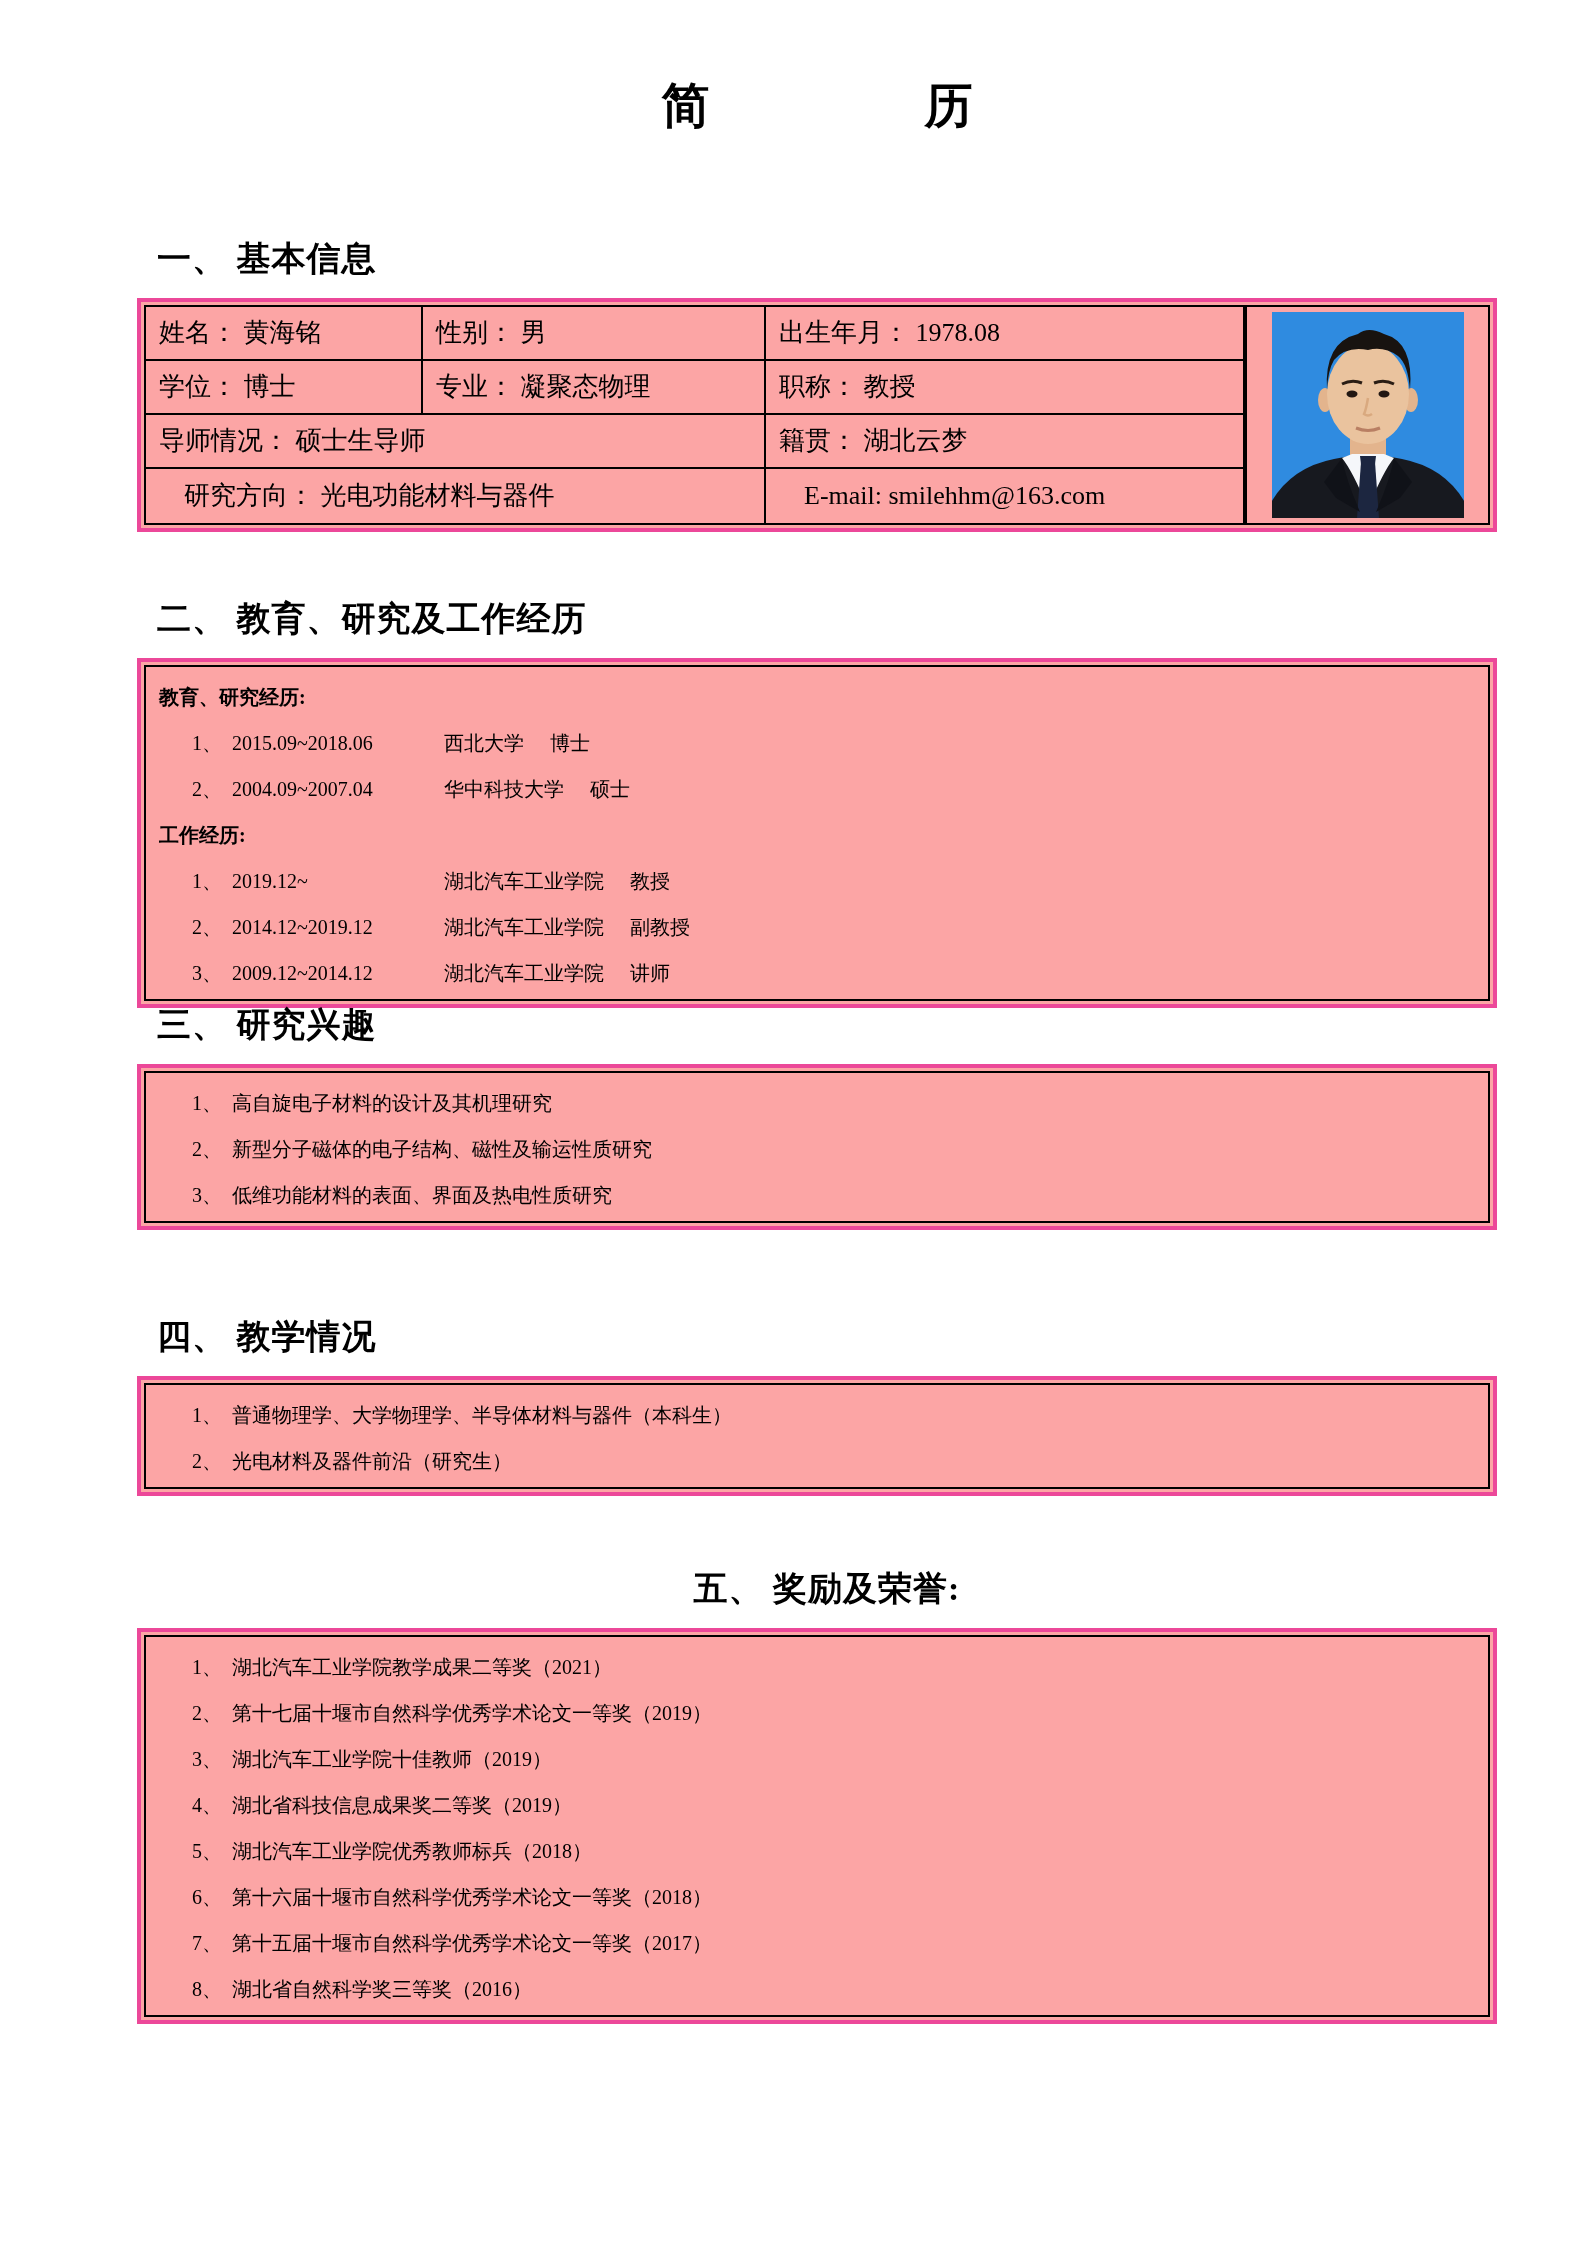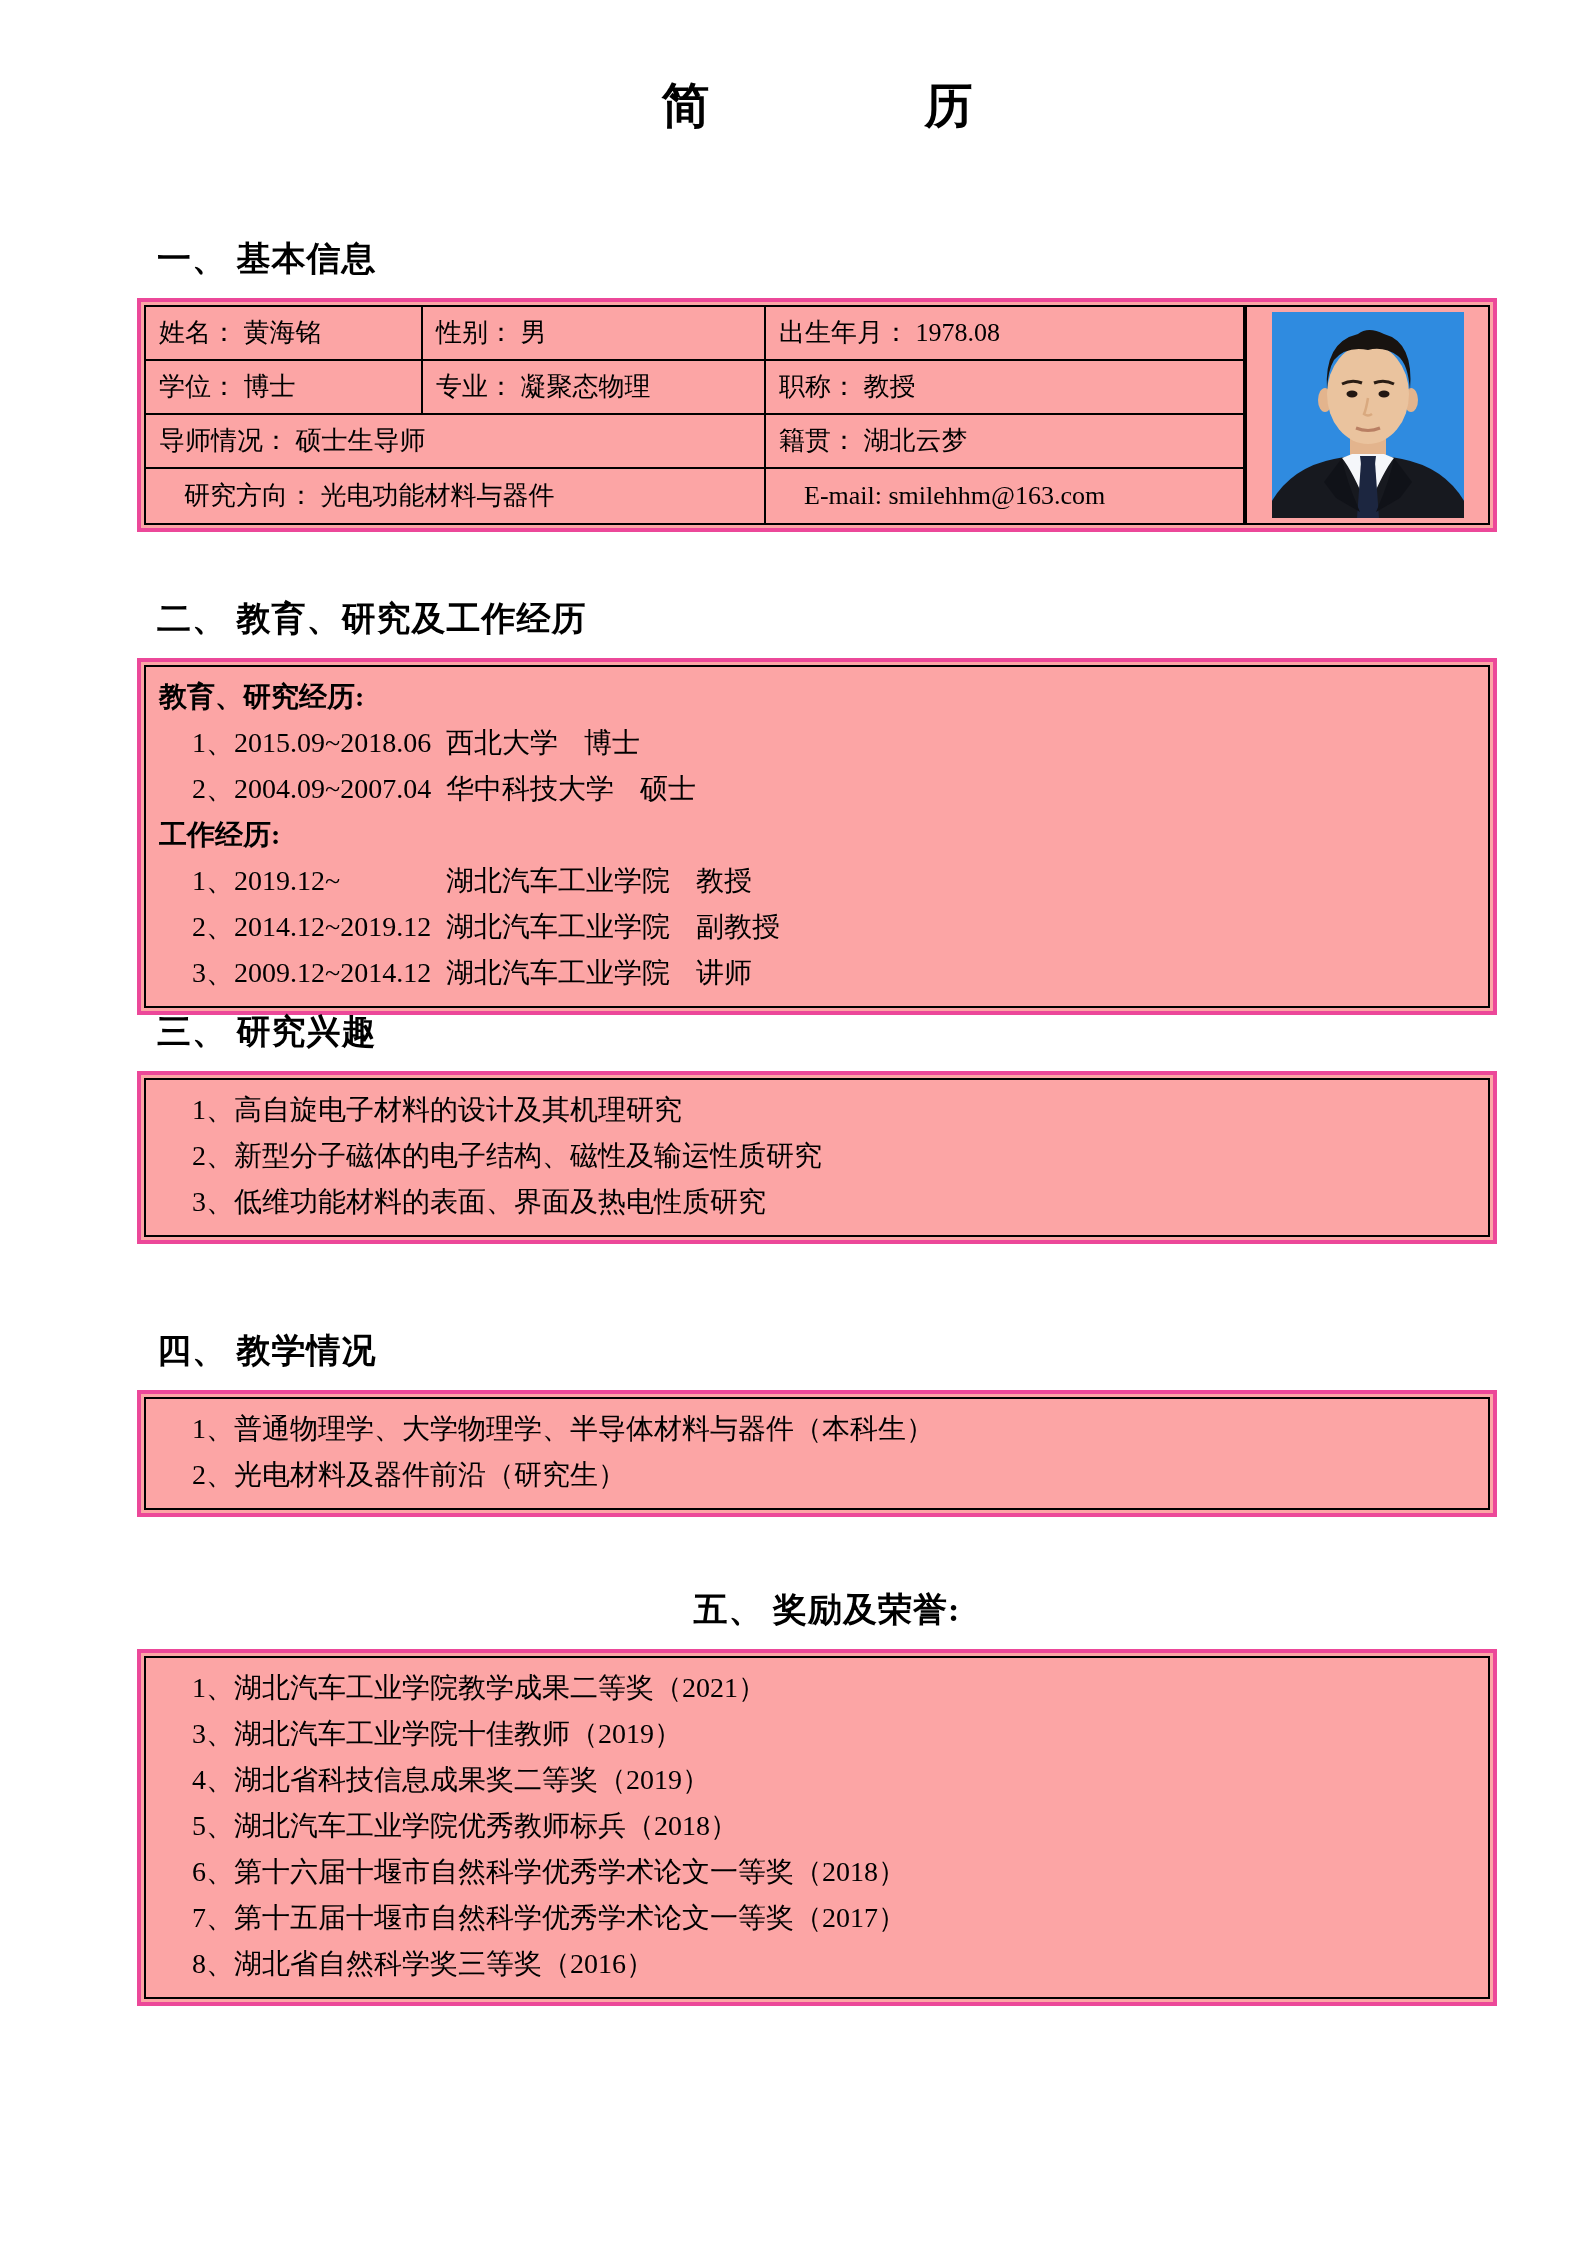--- a/index.html
+++ b/index.html
@@ -52,21 +52,21 @@
   .cell.span2 { grid-column:span 2; }
   .cell.no-b  { border-bottom:none;padding-left:38px; }
   .photo-cell {
     grid-column:4; grid-row:1 / span 4;
     border-left:0; border-right:none; border-bottom:none;
     display:flex; align-items:center; justify-content:center;
   }
   .photo-frame { width:192px; height:206px; display:block; }
 
   
-  .box-content { padding:7px 18px 10px 13px; font-size:28px; }
+  .box-content { padding:7px 18px 3px 13px; font-size:20px; }
   .box-content .line { line-height:46px; white-space:nowrap; }
   .bold-label { font-weight:bold; }
   ul.plain { list-style:none; }
   li.line  { padding-left:33px; }
   .num { display:inline-block; min-width:40px; }
   .period { display:inline-block; min-width:212px; }
   .role { margin-left:26px; }
 </style>
 </head>
 <body>
@@ -192,20 +192,21 @@
     </div>
   </div>
 
   <div class="sec-heading h-award">五、 奖励及荣誉:</div>
 
   <div class="dbox-outer">
     <div class="dbox-inner">
       <div class="box-content">
         <ul class="plain">
           <li class="line"><span class="num">1、</span><span>湖北汽车工业学院教学成果二等奖（2021）</span></li>
+          <li class="line"><span class="num">2、</span><span>第十七届十堰市自然科学优秀学术论文一等奖（2019）</span></li>
           <li class="line"><span class="num">3、</span><span>湖北汽车工业学院十佳教师（2019）</span></li>
           <li class="line"><span class="num">4、</span><span>湖北省科技信息成果奖二等奖（2019）</span></li>
           <li class="line"><span class="num">5、</span><span>湖北汽车工业学院优秀教师标兵（2018）</span></li>
           <li class="line"><span class="num">6、</span><span>第十六届十堰市自然科学优秀学术论文一等奖（2018）</span></li>
           <li class="line"><span class="num">7、</span><span>第十五届十堰市自然科学优秀学术论文一等奖（2017）</span></li>
           <li class="line"><span class="num">8、</span><span>湖北省自然科学奖三等奖（2016）</span></li>
         </ul>
       </div>
     </div>
   </div>

